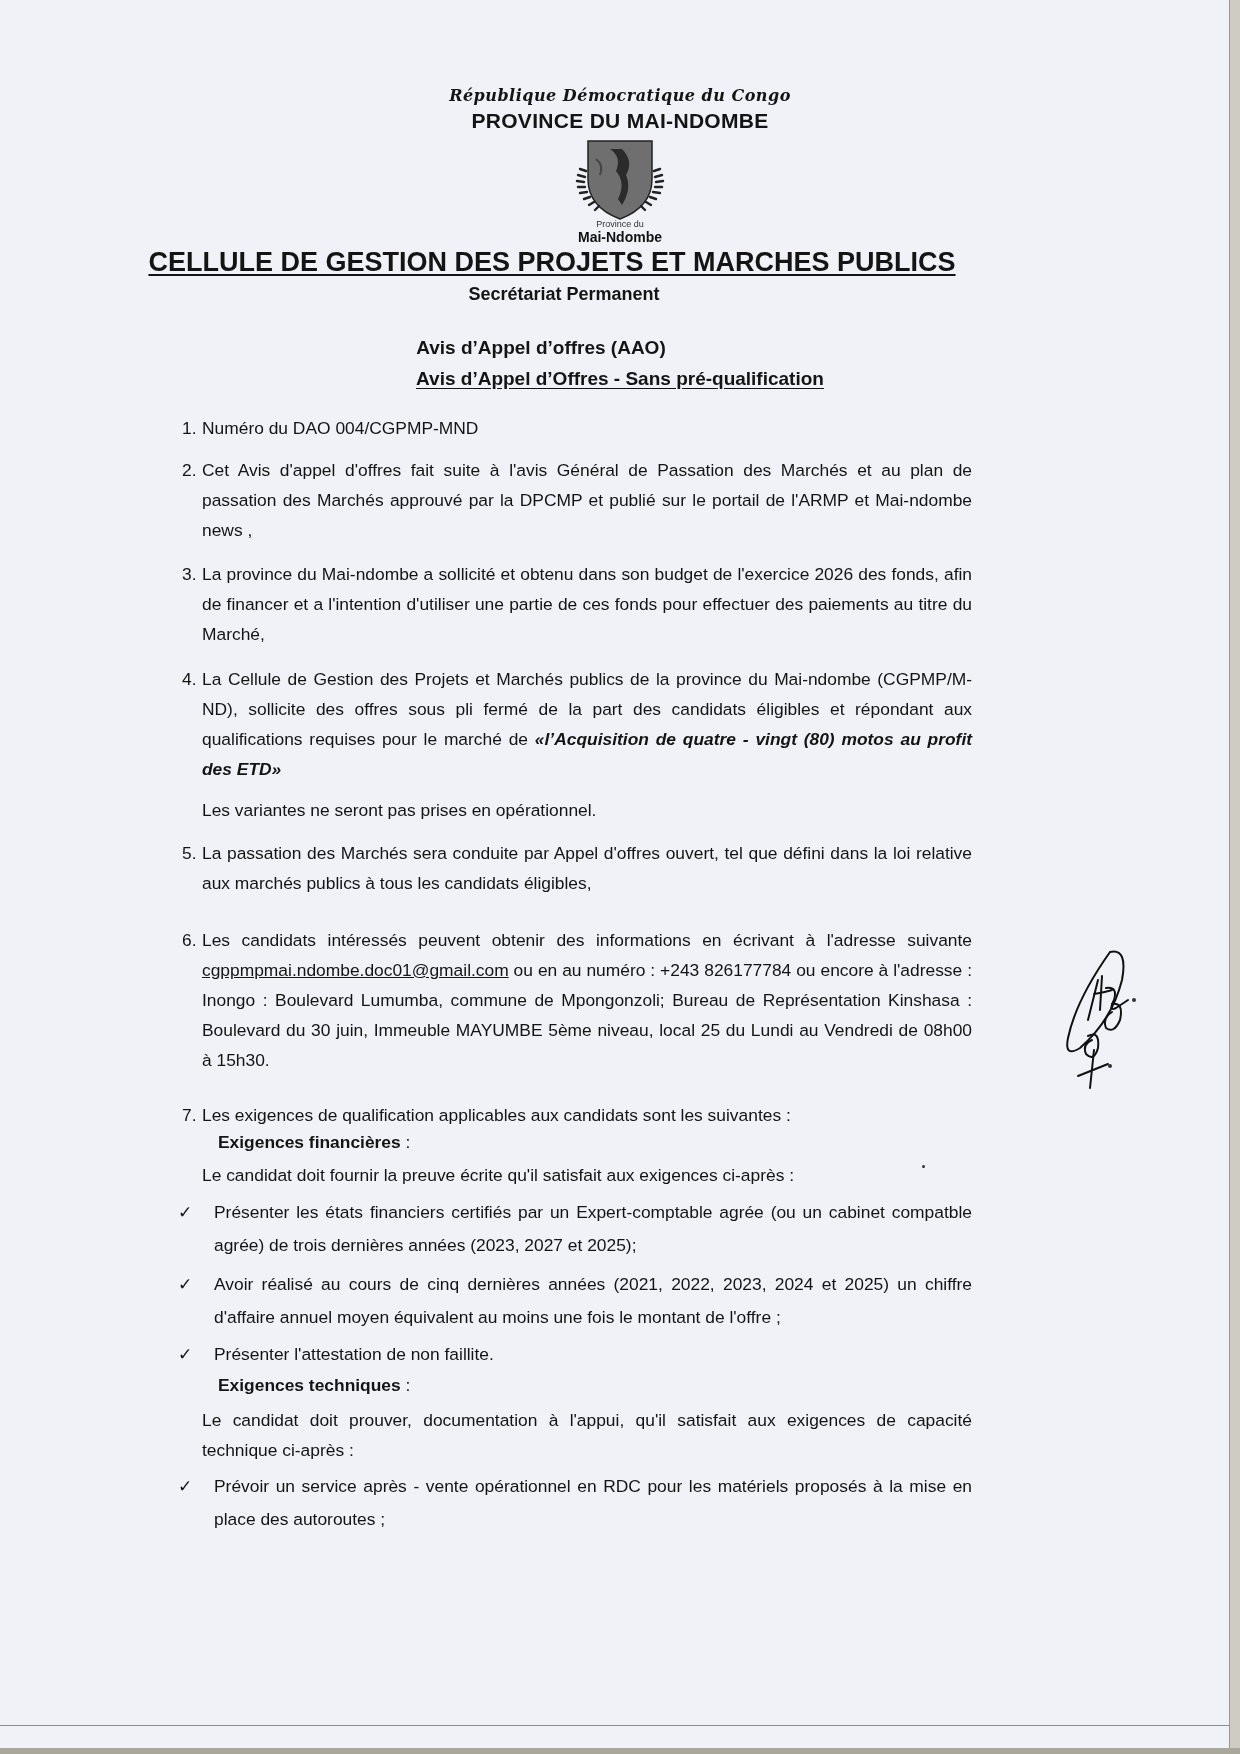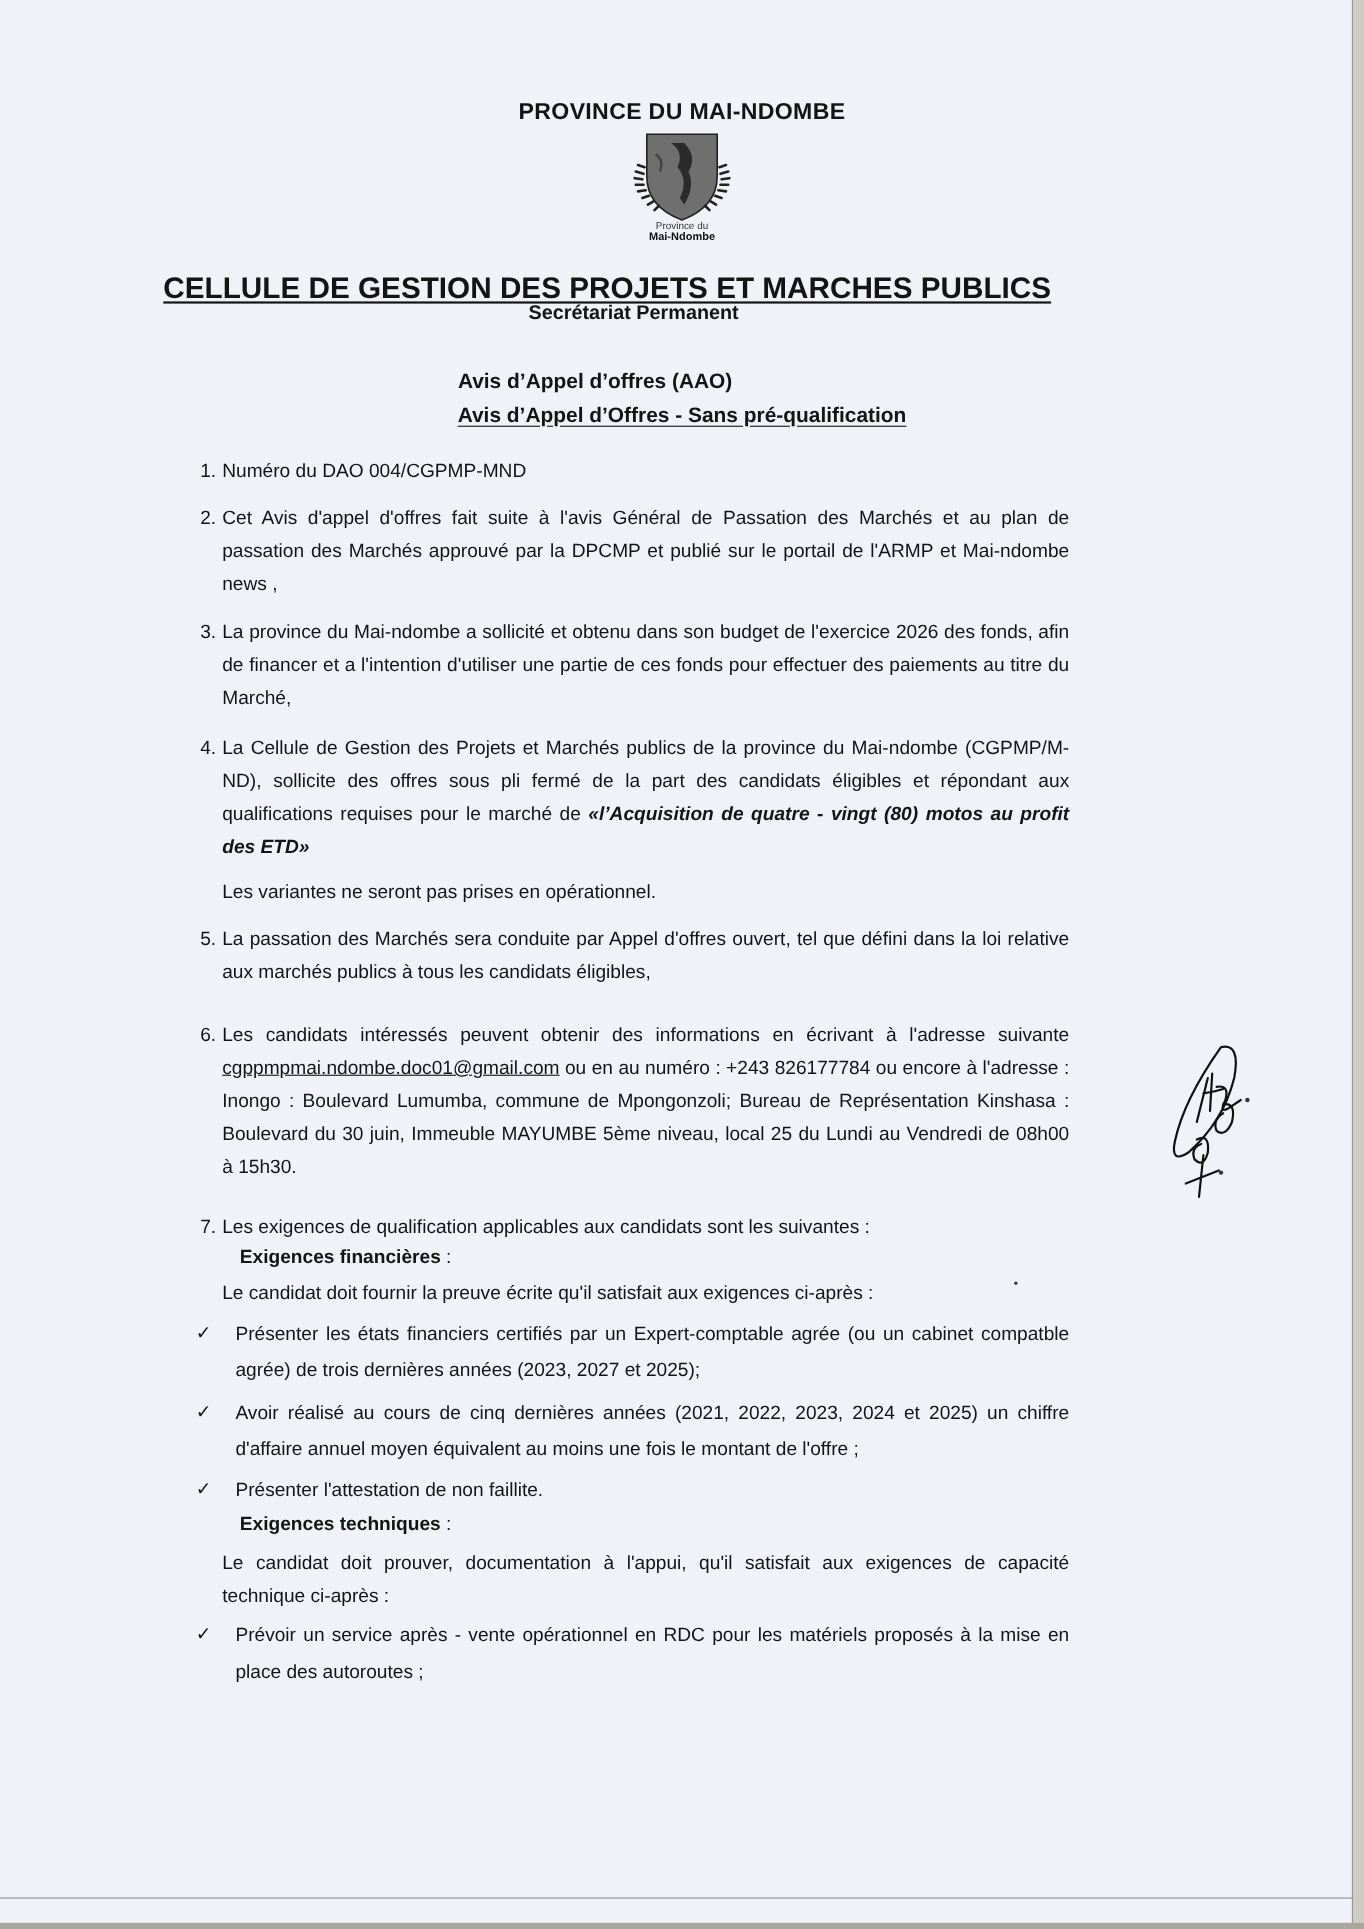--- a/index.html
+++ b/index.html
@@ -11,25 +11,25 @@
   .page-edge-right { position:absolute; top:0; right:0; width:10px; height:1754px; background:#cfccc4; border-left:1px solid #9a9890; }
   .page-edge-bottom-line { position:absolute; left:0; right:10px; top:1725px; height:1px; background:#8c8c92; }
   .page-edge-bottom { position:absolute; left:0; right:0; bottom:0; height:6px; background:#a9a69c; }
 
   .header { position:absolute; left:0; width:1240px; top:86px; text-align:center; }
   .republic { font-family:"DejaVu Serif", serif; font-style:italic; font-weight:bold; font-size:16px; letter-spacing:0.5px; }
   .province { font-weight:bold; font-size:21px; margin-top:4px; letter-spacing:0.3px; }
   .emblem { width:120px; margin:6px auto 0; position:relative; height:112px; }
   .emblem svg { display:block; margin:0 auto; }
   .emblem-cap1 { font-size:9px; color:#333; margin-top:-2px; }
-  .emblem-cap2 { font-size:10px; font-weight:bold; color:#111; }
+  .emblem-cap2 { font-size:14px; font-weight:bold; color:#111; }
 
   .cellule { position:absolute; top:247px; left:0; width:1104px; text-align:center; font-weight:bold; font-size:27px; }
   .cellule span { text-decoration:underline; text-underline-offset:3px; }
-  .secretariat { position:absolute; top:274px; width:1128px; text-align:center; font-weight:bold; font-size:18px;margin-left:12px; }
+  .secretariat { position:absolute; top:284px; width:1128px; text-align:center; font-weight:bold; font-size:18px; }
   .title1 { position:absolute; top:337px; width:1082px; text-align:center; font-weight:bold; font-size:19px; }
   .title2 { position:absolute; top:368px; width:1240px; text-align:center; font-weight:bold; font-size:19px; }
   .title2 span { text-decoration:underline; text-underline-offset:3px; }
   .item { position:absolute; left:182px; width:790px; font-size:17.4px; line-height:30px; text-align:justify; }
   .item .num { position:absolute; left:0; top:0; }
   .item .txt { display:block; padding-left:20px; }
   .bi { font-weight:bold; font-style:italic; }
   .email { text-decoration:underline; }
 
   .plain { position:absolute; left:202px; width:770px; font-size:17.4px; line-height:30px; text-align:justify; }
@@ -43,20 +43,21 @@
   .dot { position:absolute; width:4px; height:4px; background:#333; border-radius:50%; }
 </style>
 </head>
 <body>
 
 <div class="page-edge-right"></div>
 <div class="page-edge-bottom-line"></div>
 <div class="page-edge-bottom"></div>
 
 <div class="header">
+  <div class="republic">République Démocratique du Congo</div>
   <div class="province">PROVINCE DU MAI-NDOMBE</div>
   <div class="emblem">
     <svg width="120" height="82" viewBox="0 0 120 82">
       <path d="M28 2 L92 2 L92 40 Q92 68 60 80 Q28 68 28 40 Z" fill="#6f6f6f" stroke="#222" stroke-width="1.5"></path>
       <path d="M50 10 Q62 18 56 32 Q66 44 58 60 L62 66 Q72 50 66 36 Q74 22 62 10 Z" fill="#2b2b2b"></path>
       <path d="M36 20 Q44 26 40 36" stroke="#444" stroke-width="2" fill="none"></path>
       <g stroke="#222" stroke-width="2.4" fill="none" stroke-linecap="round">
         <path d="M20 30 l6 2"></path>
           <path d="M18 36 l7 2"></path>
           <path d="M17 42 l7 1"></path>

